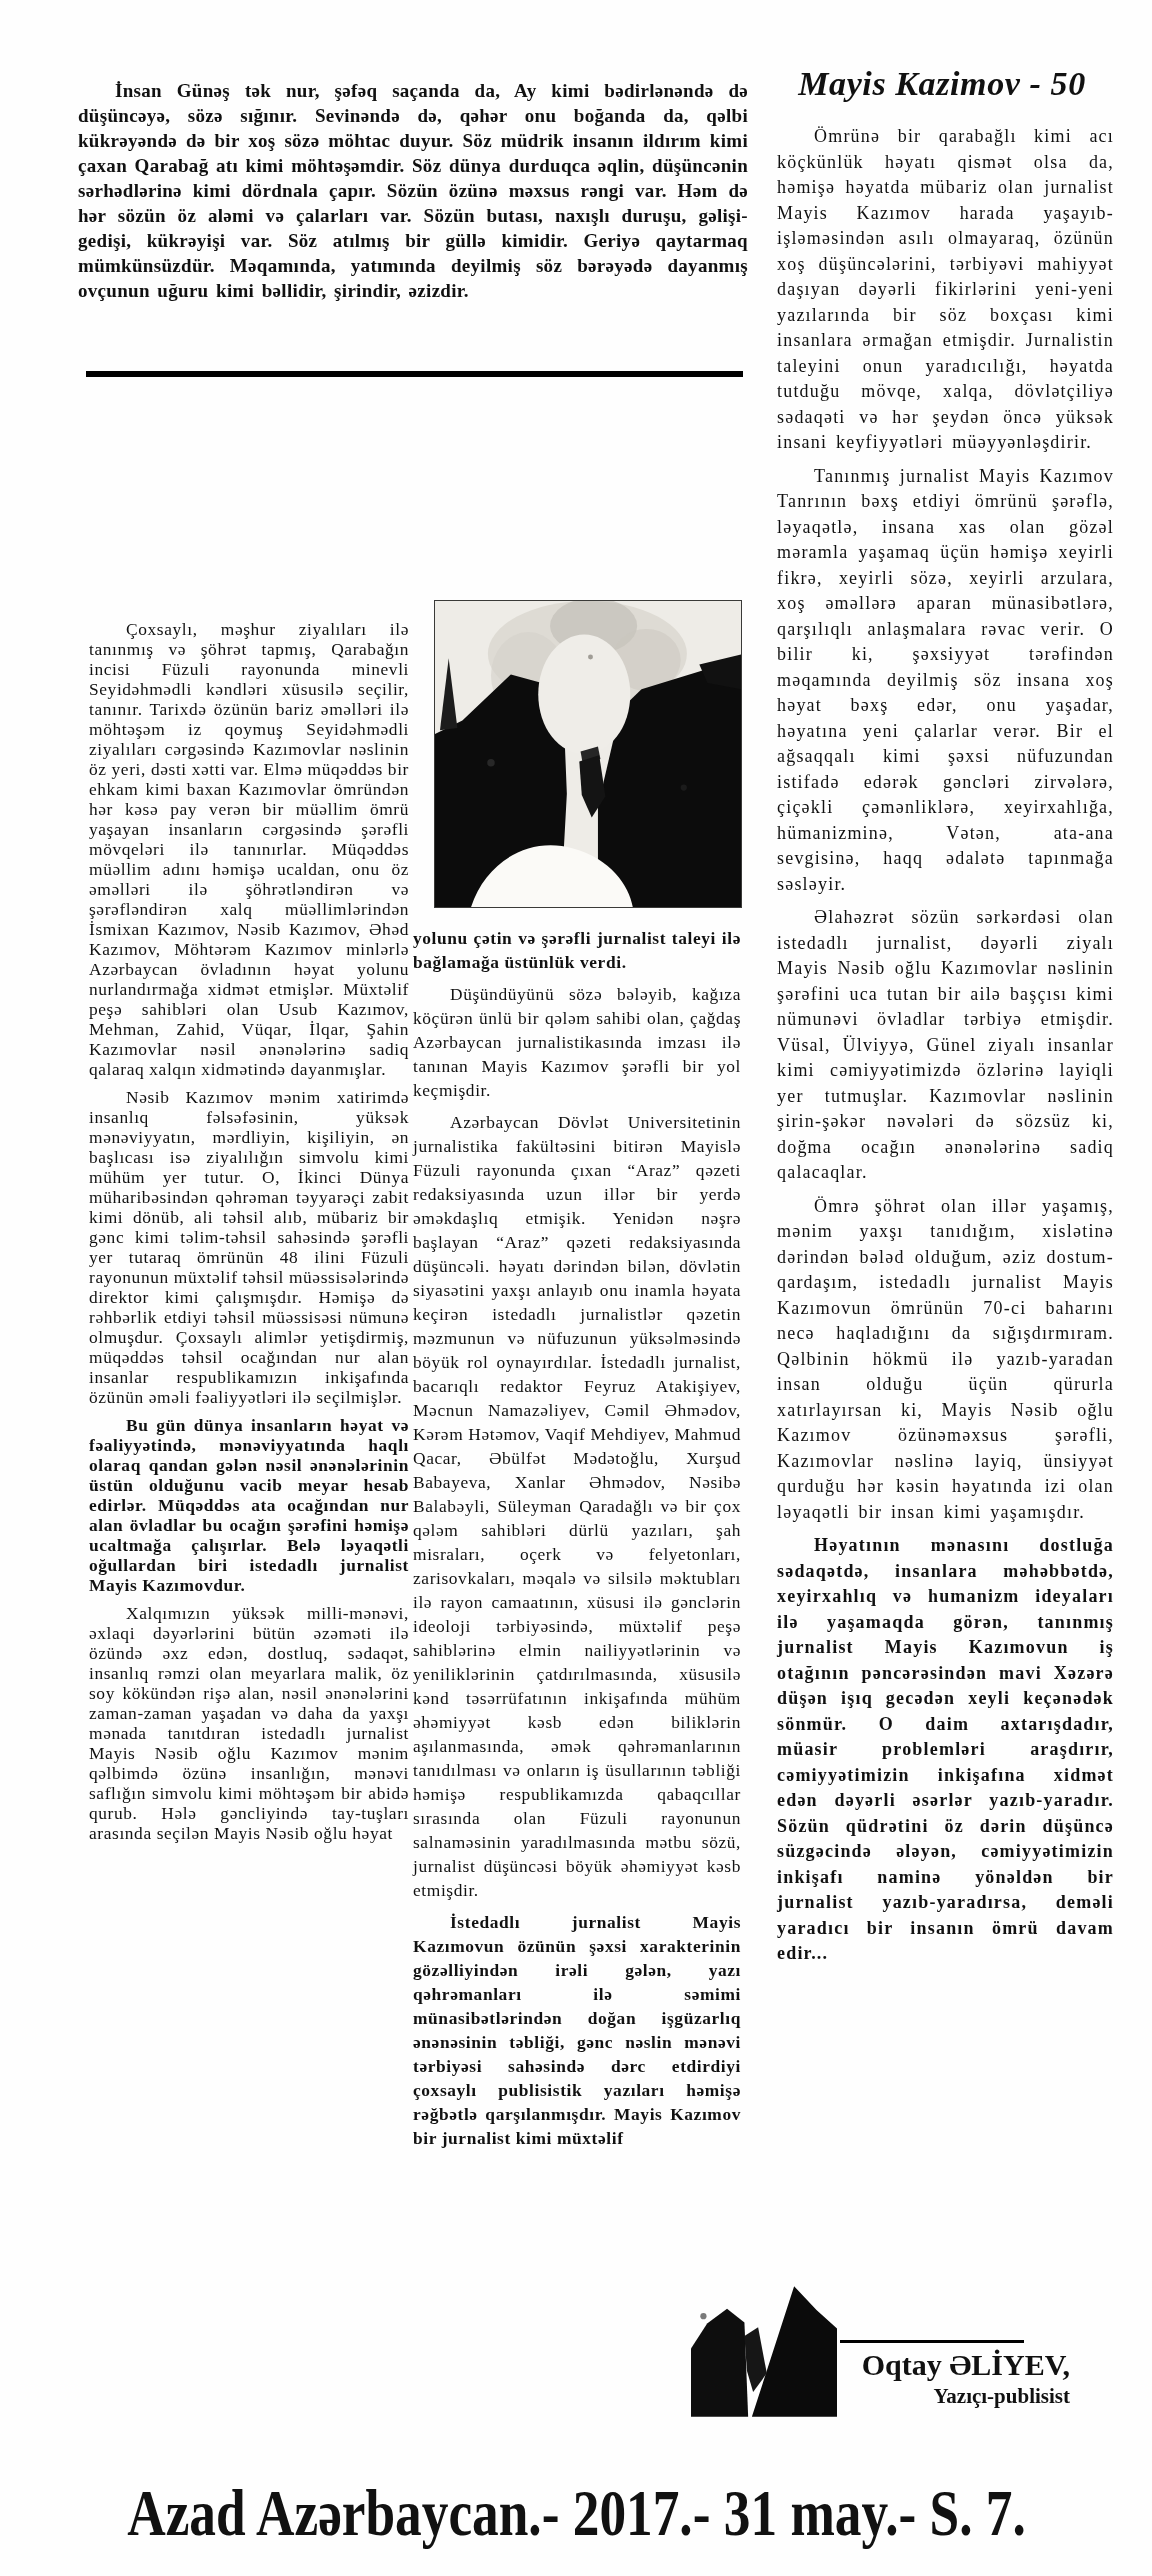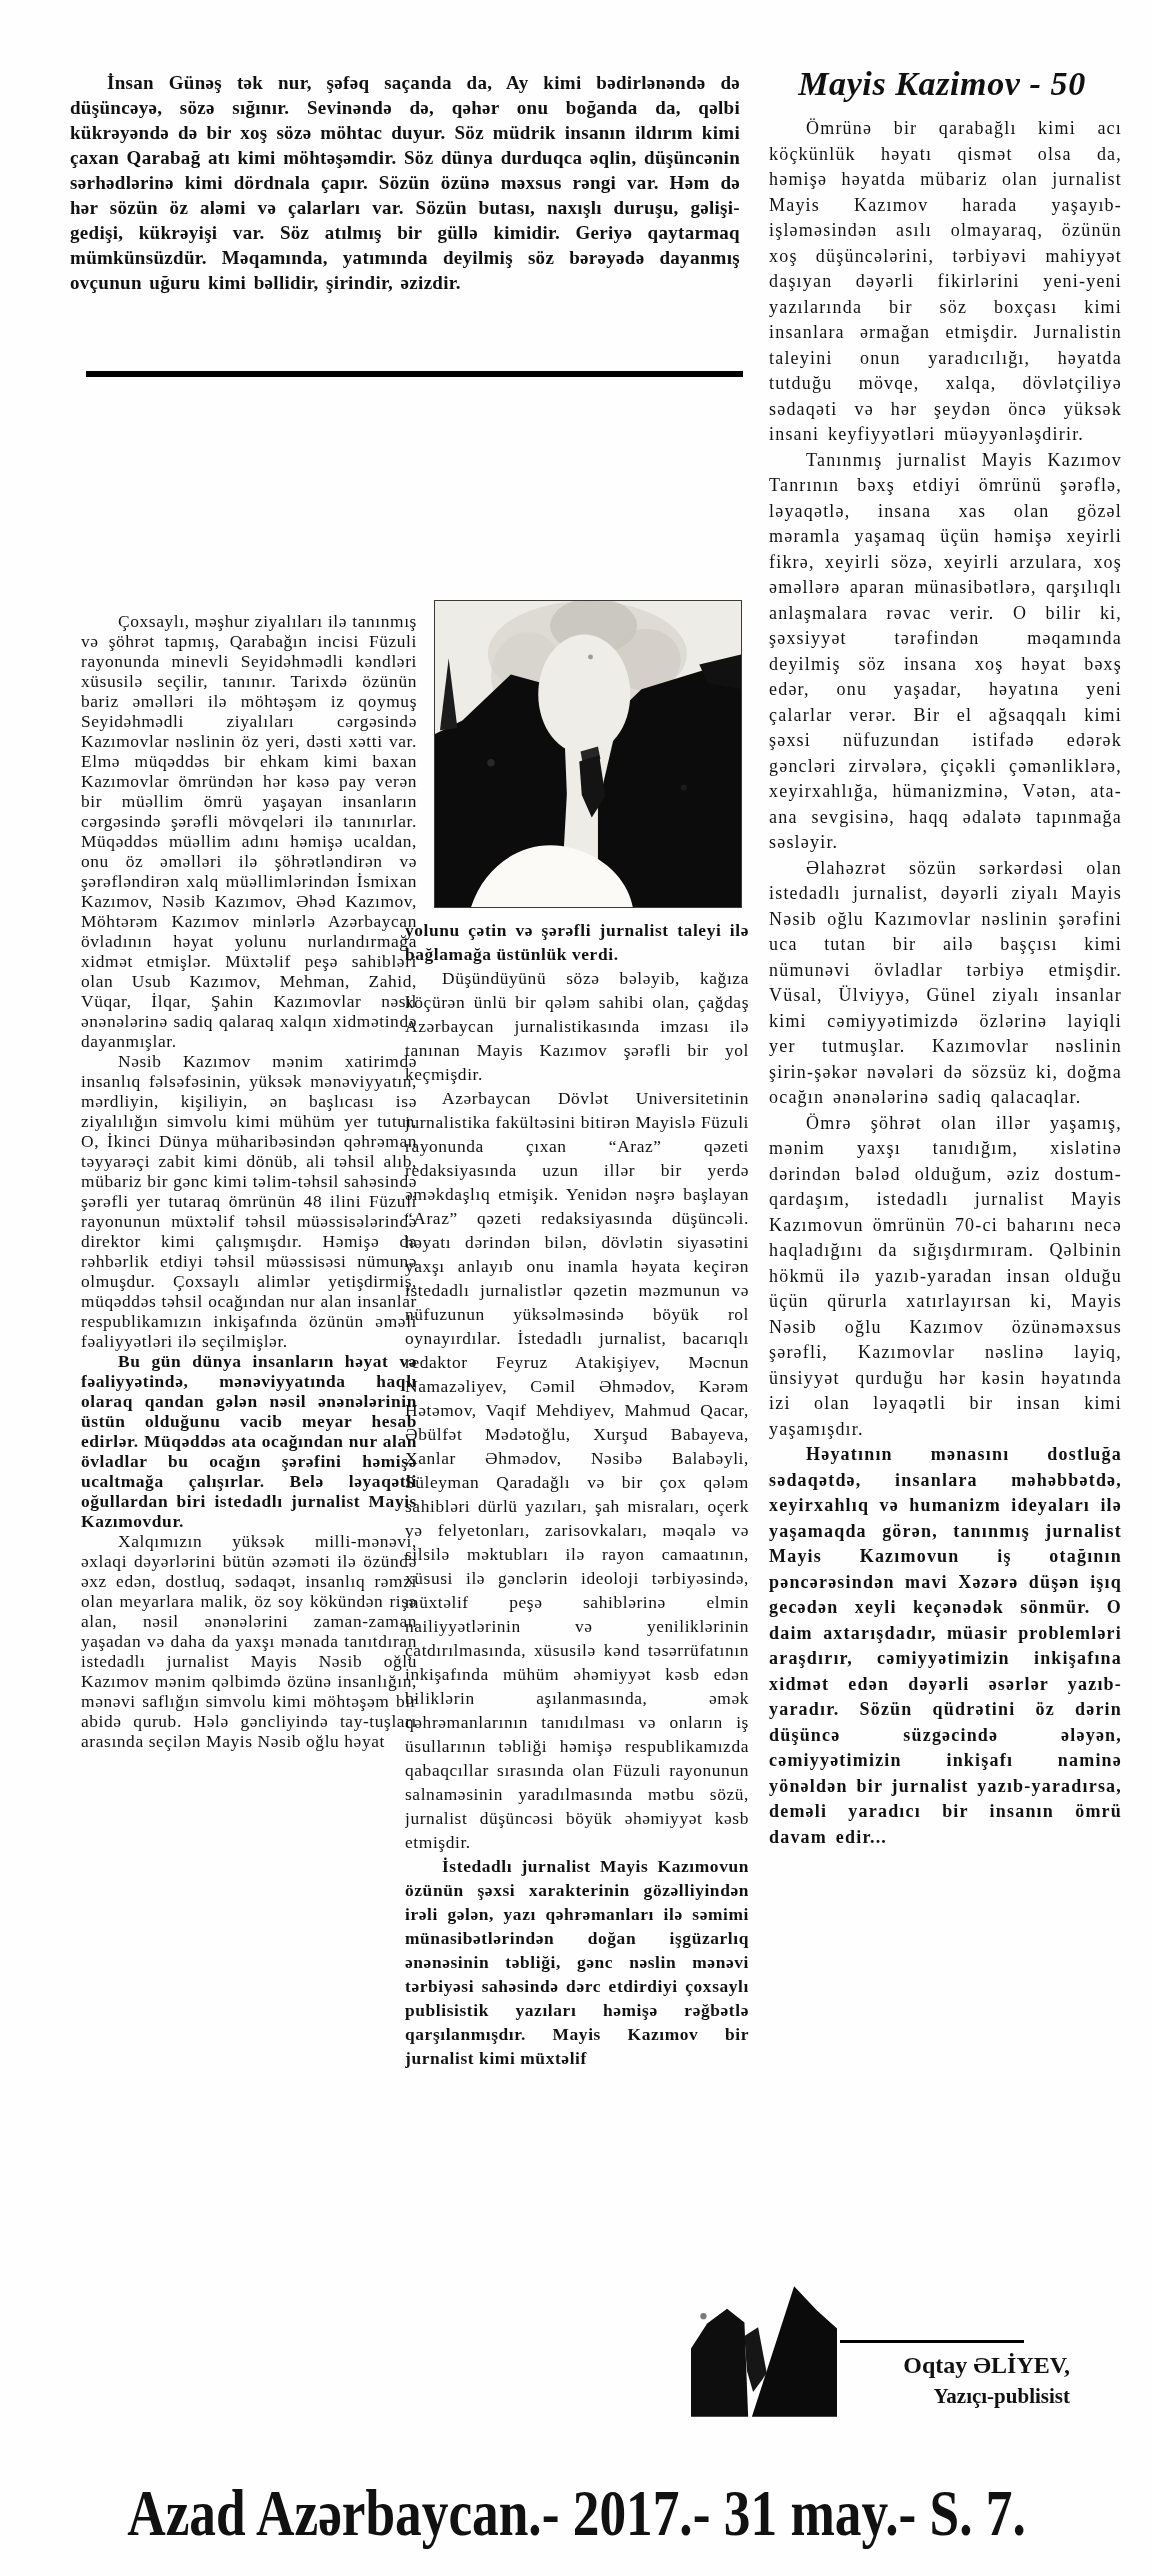--- a/index.html
+++ b/index.html
@@ -4,21 +4,21 @@
 <style>
   html,body{margin:0;padding:0;background:#888;}
   .page{
     position:relative;
     width:1153px;height:2576px;
     background:#fefefe;
     color:var(--ink,#111);
     font-family:"Liberation Serif", serif;
     overflow:hidden;
   }
-  .para{margin:0;text-indent:37px;text-align:justify;}
+  .para{margin:8px;text-indent:37px;text-align:justify;}
   .para.noindent{text-indent:0;font-weight:bold;}
   .para.bold{font-weight:700;}
 
   #intro{
     position:absolute;left:70px;top:70px;width:670px;height:292px;
     font-size:19px;line-height:25px;font-weight:700;
     letter-spacing:0.3px;word-spacing:2.5px;overflow:hidden;
   }
 
   #masthead{
@@ -70,21 +70,21 @@
   #author-photo svg{display:block;width:100%;height:100%;}
 
   #sig-rule{
     position:absolute;left:840px;top:2340px;width:184px;height:3.1px;
     background:#000;
   }
   #signature{
     position:absolute;left:764px;top:2349px;width:306px;
     text-align:right;font-weight:700;
   }
-  .sig-name{font-size:24px;line-height:32px;}
+  .sig-name{font-size:30px;line-height:32px;}
   .sig-title{font-size:21px;line-height:30px;}
 
   #footer{
     position:absolute;left:0;top:2464px;width:1153px;height:99px;
     text-align:center;font-weight:700;font-size:65px;line-height:99px;
     white-space:nowrap;
     transform:scaleX(0.82);
     transform-origin:50% 50%;
   }
 </style>

